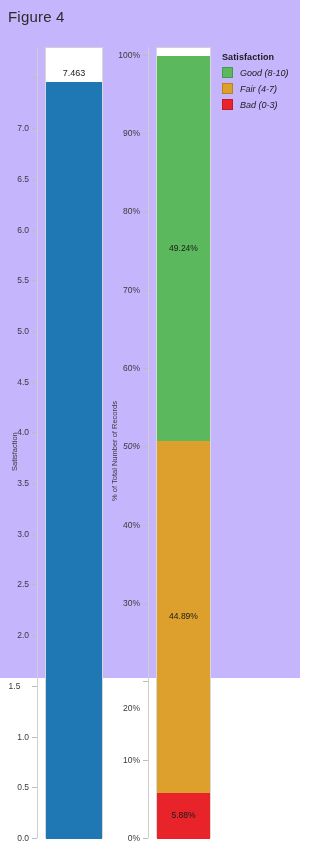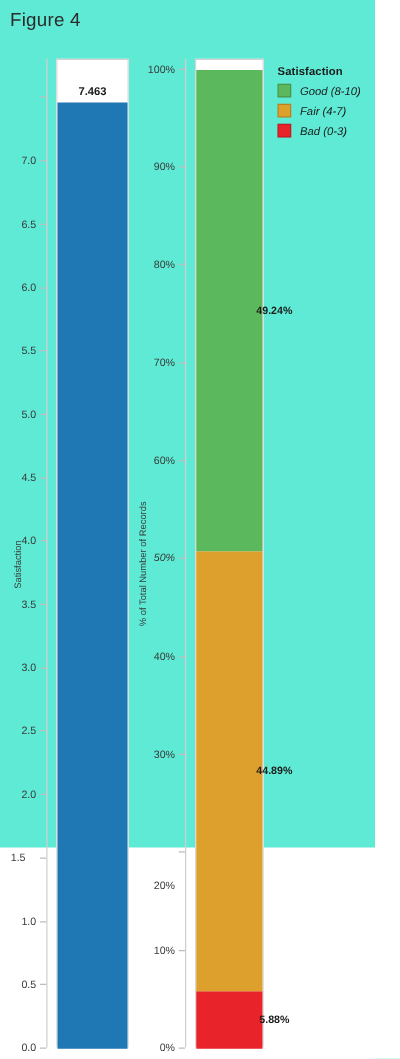--- a/index.html
+++ b/index.html
@@ -3,21 +3,21 @@
 <meta charset="utf-8">
 <style>
   * { box-sizing: border-box; }
   html, body {
     margin: 0; padding: 0;
     width: 300px; height: 847px;
     background: #ffffff;
     font-family: "Liberation Sans", sans-serif;
     overflow: hidden;
   }
-  #root { position: relative; width: 300px; height: 678px; background:#5eead4; }
+  #root { position: relative; width: 300px; height: 678px; background:#c4b5fd; }
 
   
   #fig-title {
     position: absolute;
     left: 8px; top: 8px;
     font-size: 15px;
     color: #2b2b2b;
     font-weight: 400;
     letter-spacing: .2px;
   }
@@ -59,33 +59,32 @@
   }
 
   
   .bar {
     position: absolute;
     left: 0; right: 0;
   }
   .bar-value-label {
     position: absolute;
     font-size: 9px;
-    font-weight: bold;
+    font-weight: normal;
     color: #1a1a1a;
     white-space: nowrap;
     transform: translate(-50%, -100%);
   }
   .seg-label {
     position: absolute;
     font-size: 8.5px;
-    font-weight: bold;
+    font-weight: normal;
     color: #1a1a1a;
     white-space: nowrap;
     transform: translate(-50%, -50%);
-    margin-left: 36px;
   }
 
   
   #legend { position: absolute; left: 222px; top: 52px; }
   #legend-title {
     font-size: 9px;
     font-weight: bold;
     color: #1a1a1a;
     margin-bottom: 5px;
     letter-spacing: .1px;

